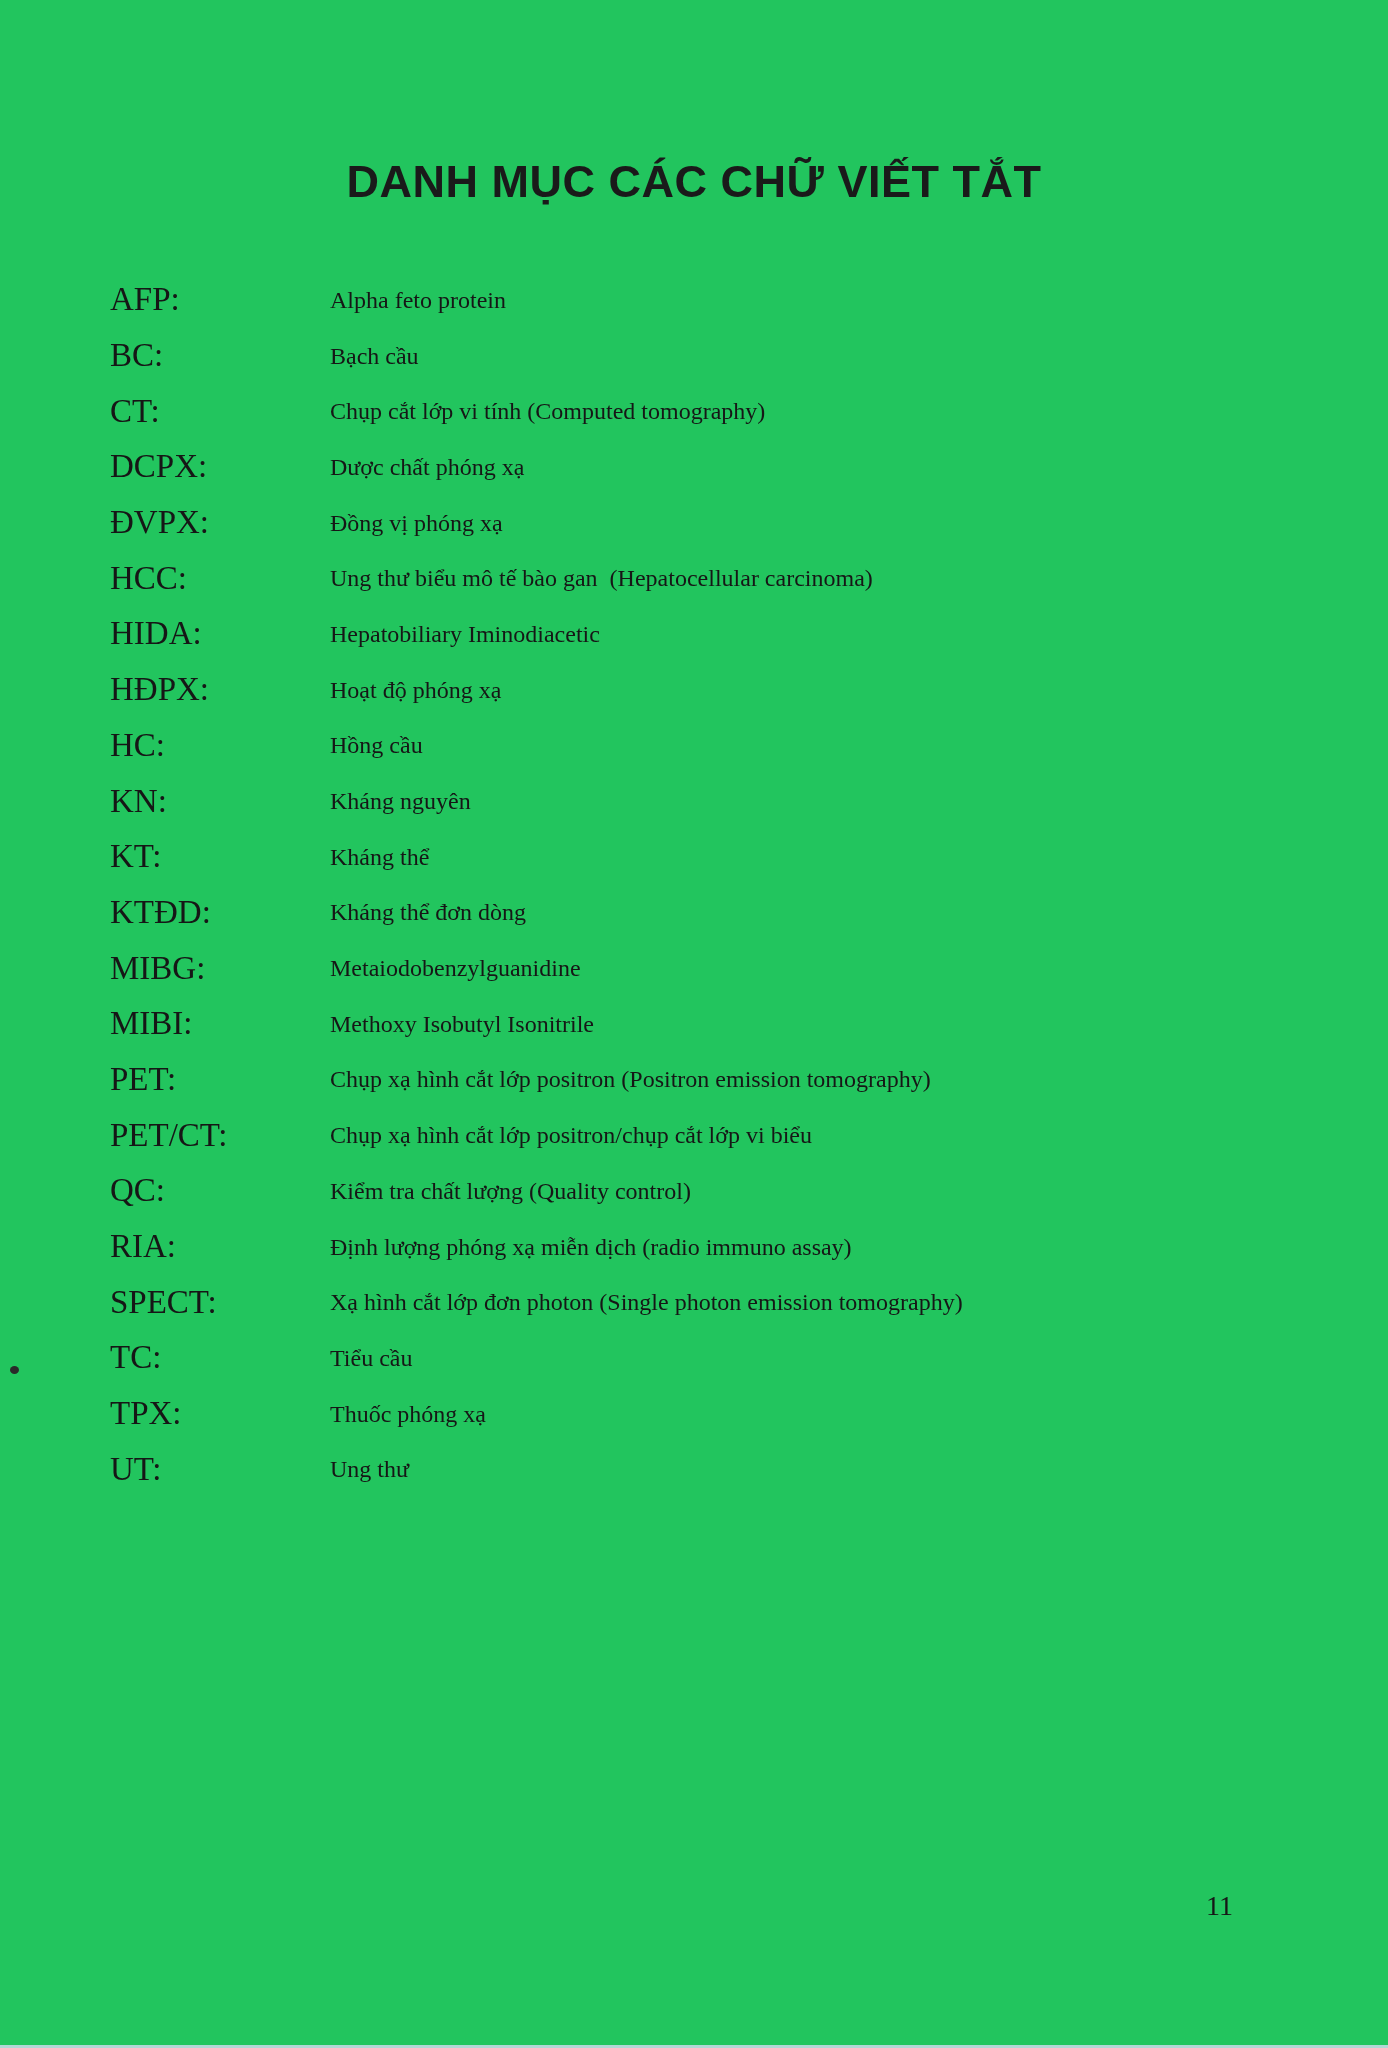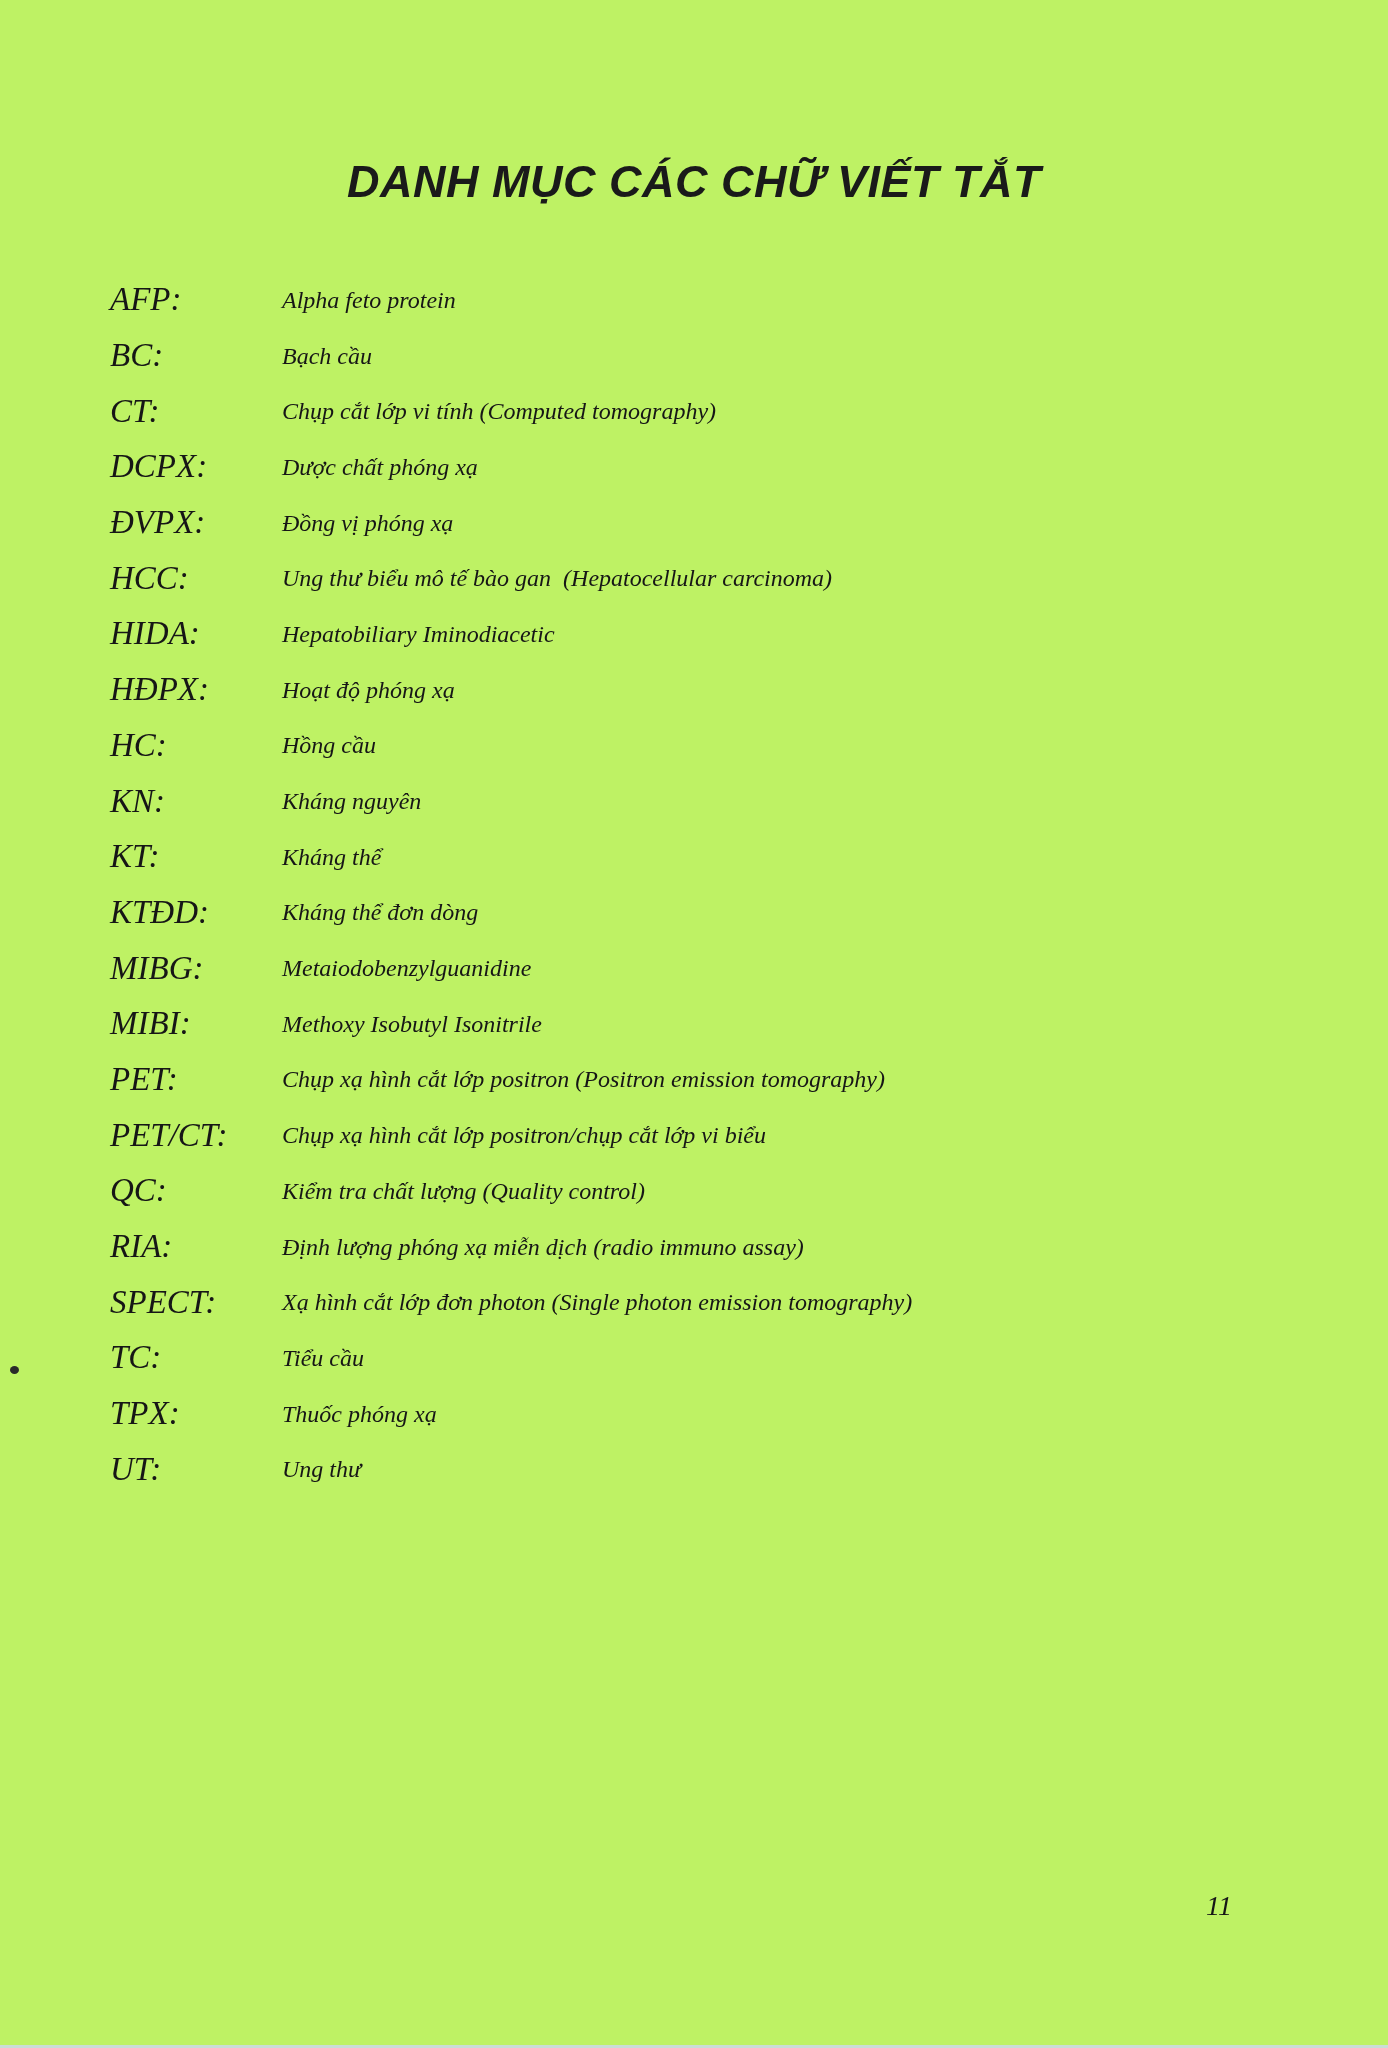--- a/index.html
+++ b/index.html
@@ -4,25 +4,24 @@
 <style>
   html, body {
     margin: 0;
     padding: 0;
     background: #ffffff;
   }
   .page {
     position: relative;
     width: 1388px;
     height: 2048px;
-    background: #bef264;
+    background: #22c55e;
     overflow: hidden;
     font-family: "Liberation Serif", "DejaVu Serif", serif;
     color: #161616;
-    font-style: italic;
   }
   .title {
     position: absolute;
     top: 126px;
     left: 0;
     width: 100%;
     text-align: center;
     font-family: "Liberation Sans", "DejaVu Sans", sans-serif;
     font-weight: bold;
     font-size: 45px;
@@ -32,20 +31,21 @@
   .abbr-list {
     position: absolute;
     top: 272px;
     left: 110px;
     right: 40px;
   }
   .abbr-row {
     display: flex;
     align-items: center;
     height: 55.7px;
+    gap: 48px;
   }
   .abbr-term {
     flex: 0 0 172px;
     width: 172px;
     font-size: 33px;
     line-height: 1;
   }
   .abbr-def {
     font-size: 24px;
     line-height: 1;

